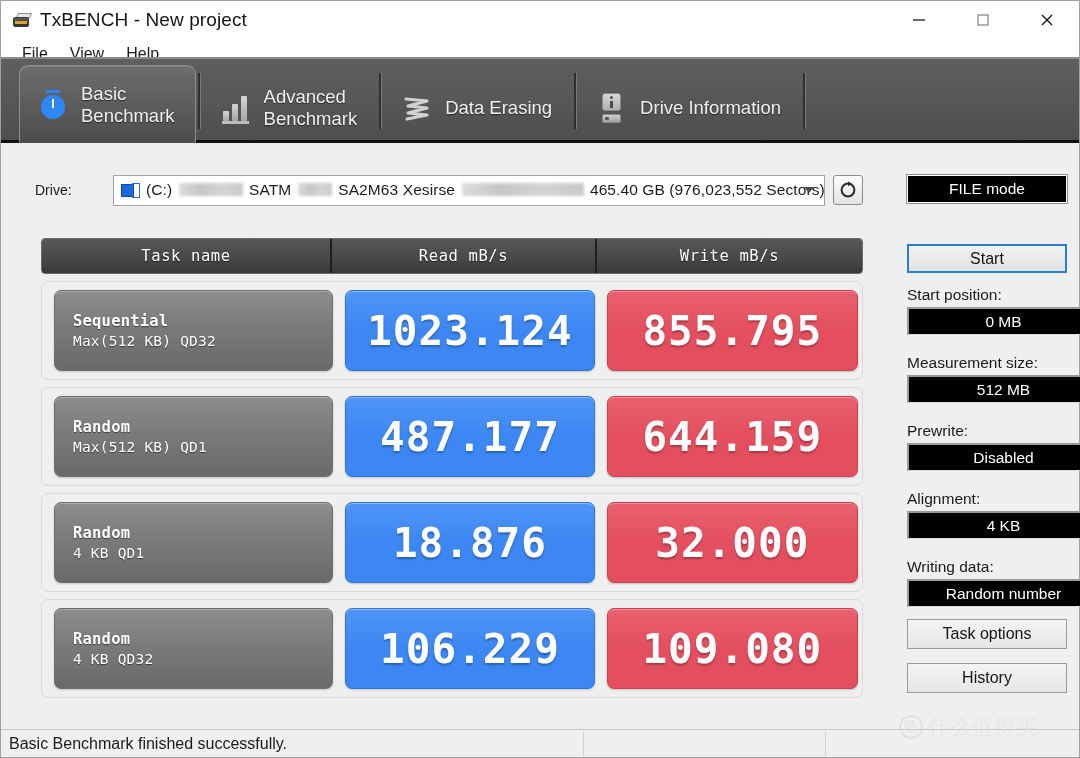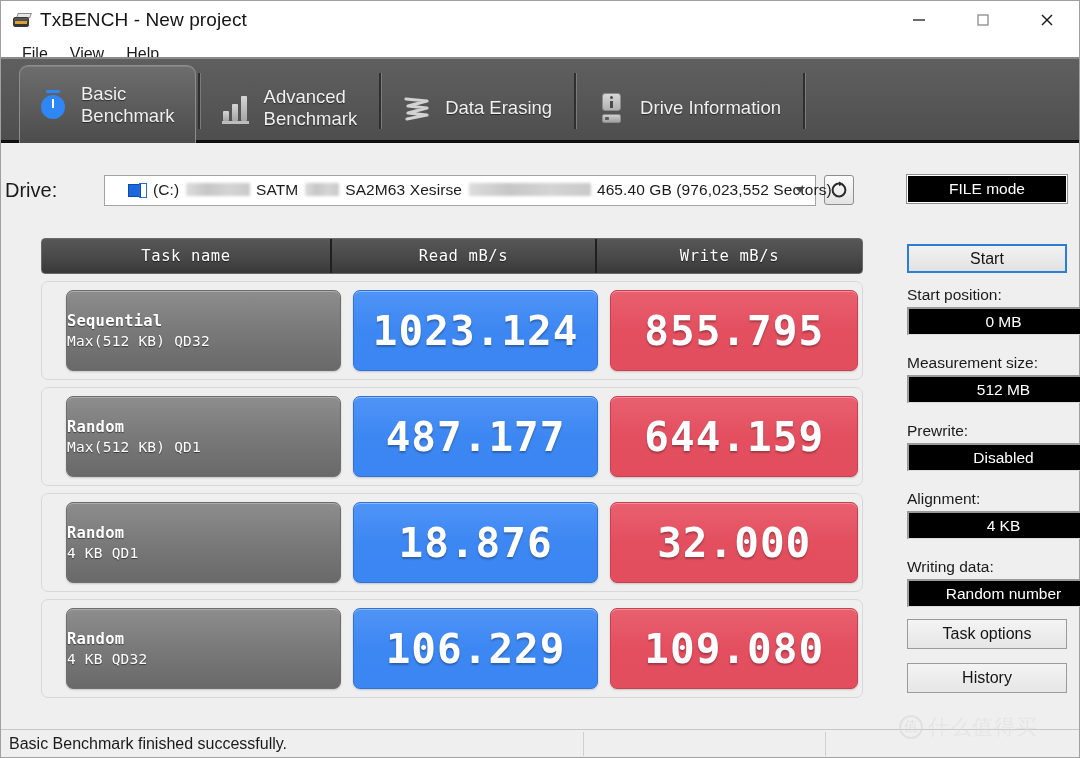--- a/index.html
+++ b/index.html
@@ -197,30 +197,30 @@
     background: #efefef;
   }
 
   
   .drive-row {
     position: absolute; left: 0; top: 14px;
     width: 100%; height: 36px;
     display: flex; align-items: center;
   }
   .drive-label {
-    width: 103px; padding-left: 4px;
-    font-size: 20px; color: #1b1b1b;
+    width: 112px; padding-left: 34px;
+    font-size: 14px; color: #1b1b1b;
   }
   .drive-combo {
     position: relative;
     width: 712px; height: 31px;
     background: #ffffff;
     border: 1px solid #a4a4a4;
     display: flex; align-items: center;
-    padding-left: 23px;
+    padding-left: 7px;
   }
   .drive-icon {
     width: 19px; height: 17px; flex: none;
     position: relative; margin-right: 6px;
   }
   .drive-icon .di-sq {
     position: absolute; left: 0; top: 2px;
     width: 13px; height: 13px;
     background: #1968e0;
     border: 1px solid #0d4ba8;
@@ -290,26 +290,27 @@
     margin-top: 7px;
     height: 99px;
     background: #efefef;
     border: 1px solid #d8d8d8;
     border-radius: 7px;
     display: flex; align-items: center;
     padding: 0 4px;
   }
   .cell-task {
     width: 283px; height: 81px;
-    margin-left: 20px;
+    margin-left: 8px;
     background: linear-gradient(#8e8d8d 0%, #7c7b7b 45%, #6a6969 100%);
     border: 1px solid #6f6e6e;
     border-radius: 7px;
     box-shadow: inset 0 1px 0 rgba(255,255,255,.28), 0 1px 2px rgba(0,0,0,.18);
     display: flex; flex-direction: column; justify-content: center;
+    padding-left: 18px;
     font-family: "DejaVu Sans Mono", monospace;
     color: #ffffff;
   }
   .cell-task .t1 {
     font-size: 15.5px; font-weight: bold;
     text-shadow: 0 1px 1px rgba(0,0,0,.5);
     letter-spacing: 0.2px;
   }
   .cell-task .t2 {
     font-size: 14.5px; margin-top: 3px;

